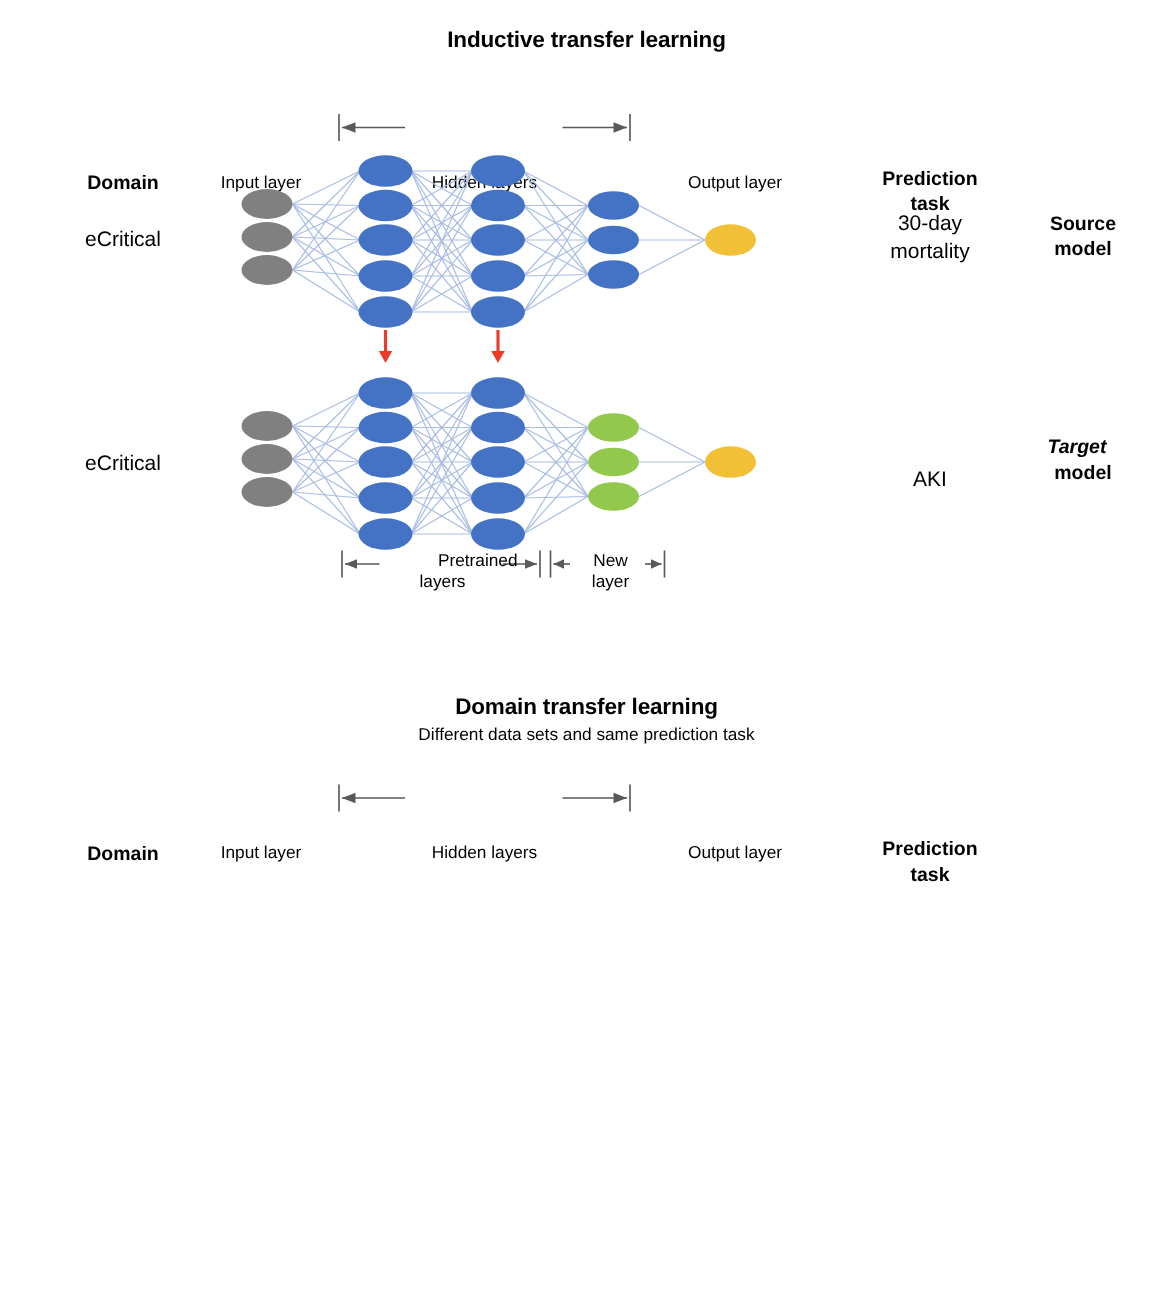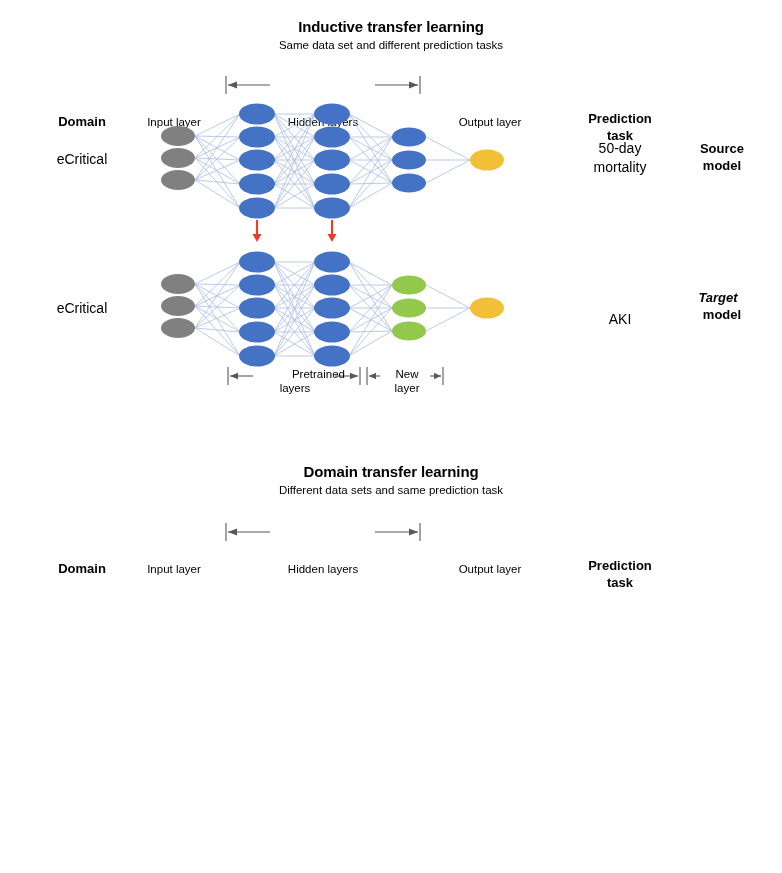--- a/index.html
+++ b/index.html
@@ -76,40 +76,39 @@
   .arrow-red-head { fill: #ed3b2a; }
   .brk { stroke: #595959; stroke-width: 1.1; fill: none; }
   .brk-head { fill: #595959; }
 </style>
 </head>
 <body>
 
 <div class="panel" style="top:0; height:430px;">
 
   <div class="panel-title" style="top:18px;text-align:center;">Inductive transfer learning</div>
-  <div class="panel-subtitle" style="top:39px;">Same data set and different prediction tasks</div>
 
   <div class="col-head bold" style="left:22px; top:73px; width:120px;">Domain</div>
   <div class="col-head" style="left:129px; top:75px; width:90px;">Input layer</div>
   <div class="col-head" style="left:273px; top:75px; width:100px;">Hidden layers</div>
   <div class="col-head" style="left:440px; top:75px; width:100px;">Output layer</div>
   <div class="col-head bold" style="left:565px; top:70px; width:110px;">Prediction</div>
   <div class="col-head bold" style="left:565px; top:87px; width:110px;">task</div>
 
   <svg class="net" style="left:225px; top:74px;" width="200" height="22">
     <line class="brk" x1="1" y1="2" x2="1" y2="20"></line>
     <line class="brk" x1="195" y1="2" x2="195" y2="20"></line>
     <line class="brk" x1="3" y1="11" x2="45" y2="11"></line>
     <line class="brk" x1="150" y1="11" x2="193" y2="11"></line>
     <polygon class="brk-head" points="3,11 12,7.5 12,14.5"></polygon>
     <polygon class="brk-head" points="193,11 184,7.5 184,14.5"></polygon>
   </svg>
 
   <div class="row-label" style="left:22px; top:150px; width:120px;">eCritical</div>
-  <div class="row-label" style="left:565px; top:139px; width:110px;">50-day</div>
+  <div class="row-label" style="left:565px; top:139px; width:110px;">30-day</div>
   <div class="row-label" style="left:565px; top:158px; width:110px;">mortality</div>
   <div class="row-label bold" style="left:672px; top:140px; width:100px;">Source</div>
   <div class="row-label bold" style="left:672px; top:157px; width:100px;">model</div>
 
   <svg class="net" style="left:150px; top:100px;" width="370" height="125" viewBox="0 0 370 125">
     <g>
 
       <line class="edge" x1="45" y1="36" x2="90" y2="14"></line>
         <line class="edge" x1="45" y1="36" x2="90" y2="37"></line>
         <line class="edge" x1="45" y1="36" x2="90" y2="60"></line>

